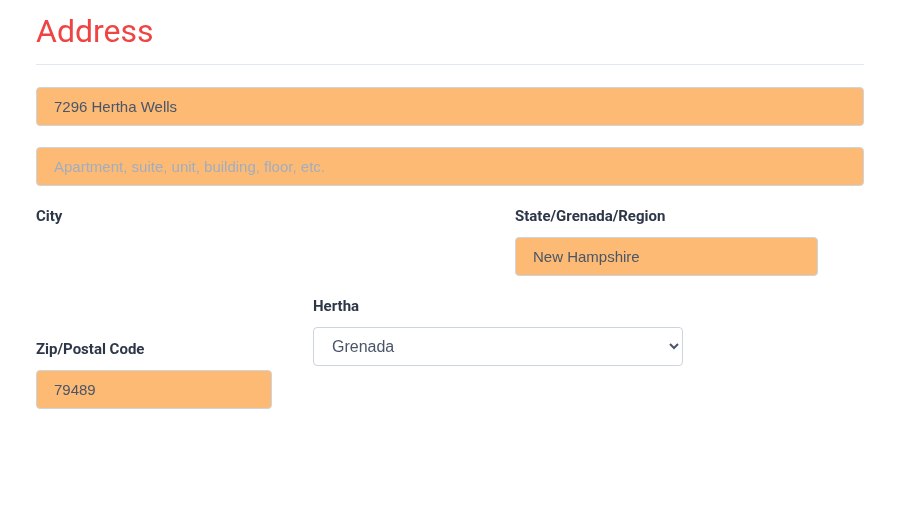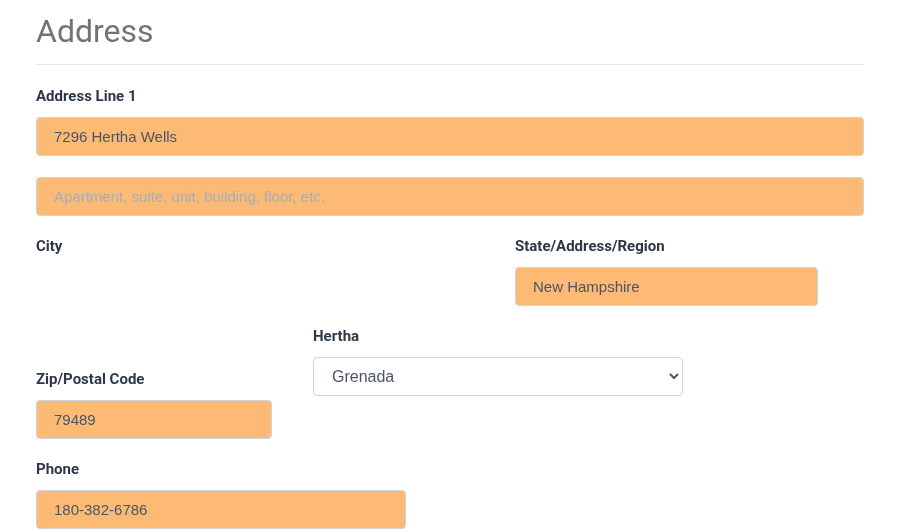--- a/index.html
+++ b/index.html
@@ -13,21 +13,21 @@
       background: #fff;
       padding: 0;
     }
     .container {
       width: 900px;
       padding: 12px 36px 20px 36px;
     }
     .section-title {
       font-size: 32px;
       font-weight: 400;
-      color: #737373;
+      color: #ef4444;
       margin-bottom: 14px;
     }
     hr.section-rule {
       border: none;
       border-top: 1px solid #e2e8f0;
       margin-bottom: 22px;
     }
     .field-label {
       font-size: 15px;
       font-weight: 700;
@@ -86,50 +86,43 @@
     }
   </style>
 </head>
 <body>
 
 <div class="container">
   <h1 class="section-title">Address</h1>
   <hr class="section-rule">
 
   <div class="field-group">
-    <label class="field-label">Address Line 1</label>
     <input type="text" class="text-input" value="7296 Hertha Wells" style="">
   </div>
 
   <div class="field-group">
     <input type="text" class="text-input" placeholder="Apartment, suite, unit, building, floor, etc." style="">
   </div>
 
   <div class="row">
     <div class="col-city">
       <label class="field-label">City</label>
     </div>
     <div class="col-state">
-      <label class="field-label">State/Address/Region</label>
+      <label class="field-label">State/Grenada/Region</label>
       <input type="text" class="text-input" value="New Hampshire" style="">
     </div>
   </div>
 
   <div class="row">
     <div class="col-zip">
       <label class="field-label">Zip/Postal Code</label>
       <input type="text" class="text-input" value="79489" style="">
     </div>
     <div class="col-country">
       <label class="field-label">Hertha</label>
       <select class="select-input">
         <option>Grenada</option>
       </select>
     </div>
   </div>
 
-  <div class="row">
-    <div class="col-phone">
-      <label class="field-label">Phone</label>
-      <input type="text" class="text-input" value="180-382-6786" style="">
-    </div>
-  </div>
 </div>
 
 </body></html>

